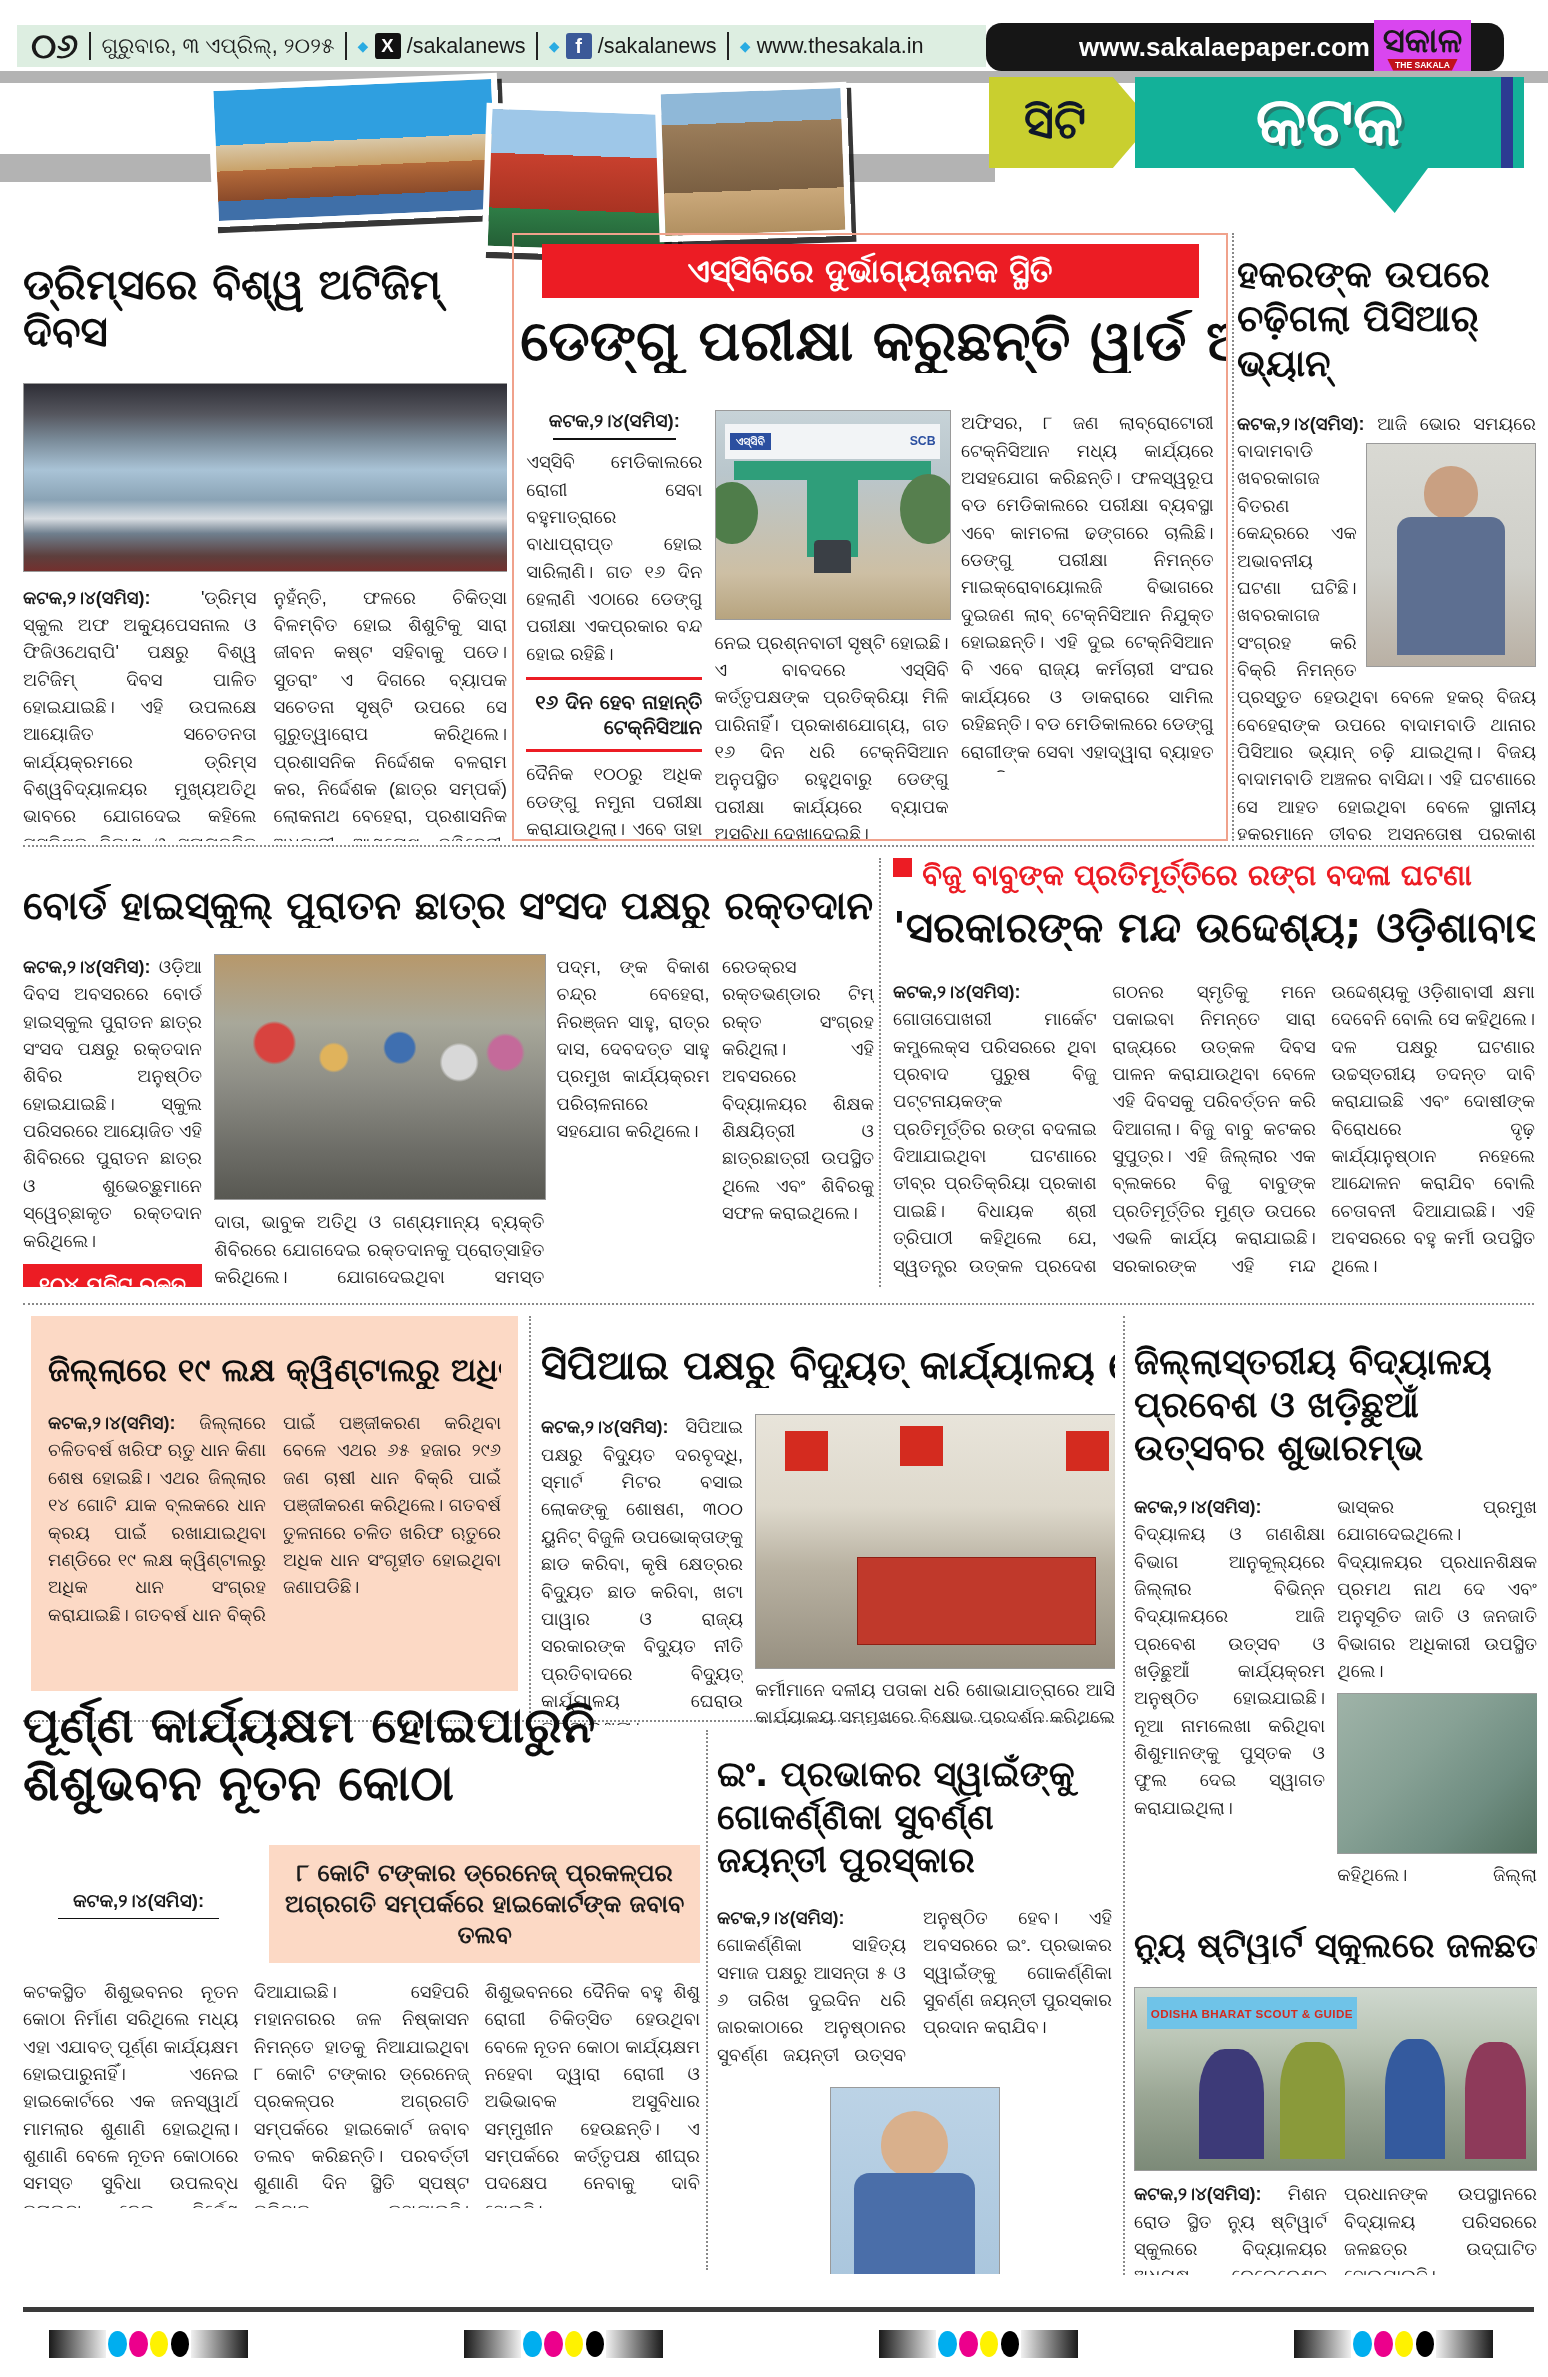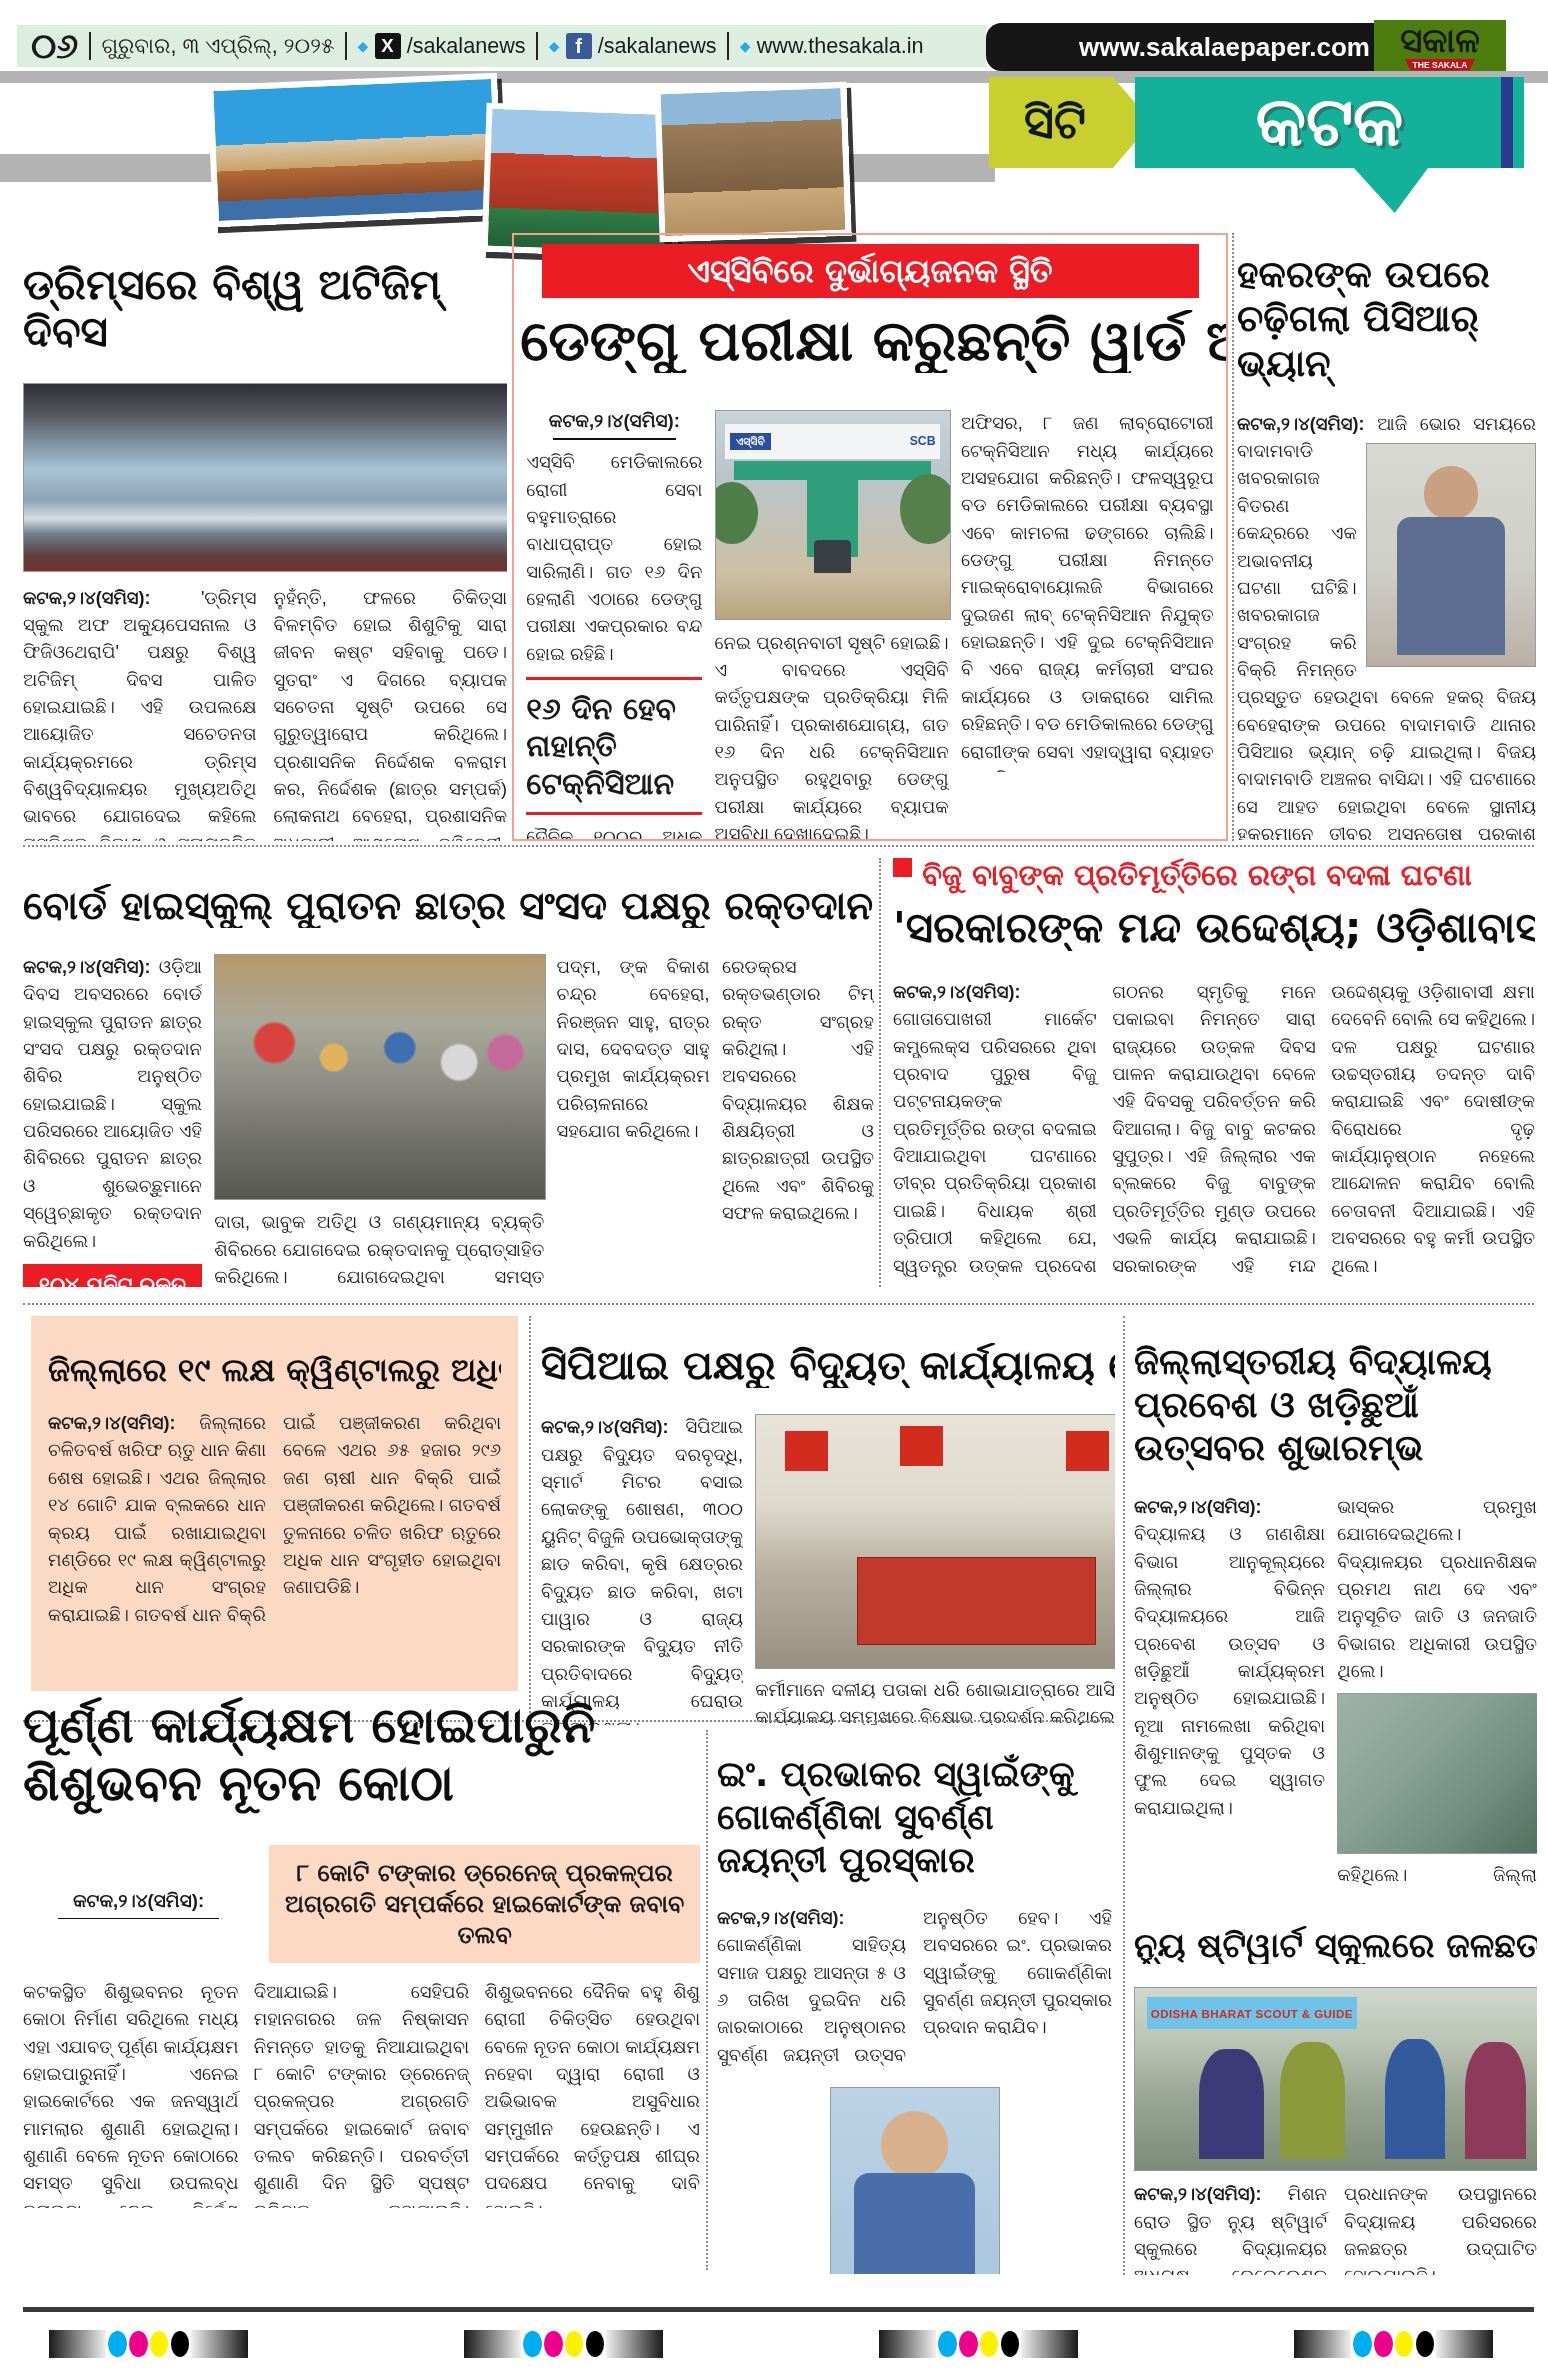--- a/index.html
+++ b/index.html
@@ -15,21 +15,21 @@
   .tb-date{font-size:21.6px;}
   .tb-item{display:flex;align-items:center;gap:6.2px;font-size:21.6px;}
   .diamond{color:#29abe2;font-size:14px;}
   .icon-x{width:26px;height:26px;background:#111;color:#fff;font-weight:bold;font-size:18.5px;
           display:flex;align-items:center;justify-content:center;border-radius:3.1px;}
   .icon-fb{width:26px;height:26px;background:#3b5998;color:#fff;font-weight:bold;font-size:20px;
           display:flex;align-items:center;justify-content:center;border-radius:3.1px;}
   .epaper-box{left:986px;top:23px;width:518px;height:48px;background:#161616;border-radius:15.4px;
           display:flex;align-items:center;justify-content:flex-start;padding-left:93px;box-sizing:border-box;}
   .epaper-box span{color:#fff;font-size:26px;font-weight:bold;}
-  .logo-card{left:1374px;top:20px;width:132px;height:54px;background:#4d7c0f;display:flex;flex-direction:column;
+  .logo-card{left:1374px;top:20px;width:97px;height:54px;background:#d946ef;display:flex;flex-direction:column;
           align-items:center;justify-content:center;}
   .logo-text{font-size:34px;font-weight:bold;line-height:1;font-family:"DejaVu Sans",sans-serif;}
   .logo-sub{background:#c1121c;color:#fff;font-size:8.5px;font-weight:bold;padding:0.8px 7.7px;margin-top:1.5px;
           clip-path:polygon(0 0,100% 0,92% 100%,8% 100%);}
   .graystrip{left:0;top:71px;width:1548px;height:11.6px;background:#b3b3b3;}
 
   
   .mast-grayband{left:0;top:154px;width:995px;height:28px;background:#b3b3b3;}
   .mast-photo{border:6.2px solid #fff;box-shadow:4.6px 6.2px 0 rgba(20,20,20,.85);}
   .mp1{left:210px;top:79px;width:278px;height:130px;transform:rotate(-2.5deg);
@@ -72,21 +72,21 @@
   
   .art-dengue{left:512px;top:233px;width:716px;height:608px;border:2.3px solid #f0a28c;box-sizing:border-box;overflow:hidden;}
   .dengue-kicker{margin:9.3px auto 0;width:657px;background:#ec1c24;color:#fff;font-size:32px;font-weight:bold;
       text-align:center;padding:7.7px 0;font-family:"DejaVu Sans",sans-serif;}
   .dengue-h{font-size:56px;text-align:center;margin-top:12.3px;padding:0 6.2px;}
   .dengue-row{display:flex;gap:12.3px;padding:0 12.3px;margin-top:15.4px;height:362px;}
   .dengue-colL{width:176px;flex:none;}
   .dengue-colC{width:234px;flex:none;}
   .dengue-colR{flex:1;}
   .redrule{height:3.1px;background:#ec1c24;margin:9.3px 0;}
-  .dengue-sub{font-size:30px;font-weight:bold;text-align:left;line-height:1.25;font-family:"DejaVu Sans",sans-serif;}
+  .dengue-sub{font-size:20px;font-weight:bold;text-align:right;line-height:1.25;font-family:"DejaVu Sans",sans-serif;}
   .photo-scb{width:100%;height:208px;background:linear-gradient(180deg,#c7d3d8 0%,#b9c6cc 30%,#cdbfa4 78%,#b7a47f 100%);}
   .scb-sign{position:absolute;left:4%;top:6%;width:92%;height:17%;background:#f2f4f6;display:flex;align-items:center;justify-content:space-between;padding:0 4.6px;box-sizing:border-box;}
   .scb-sign .sgn-l{background:#2b4fa0;color:#fff;font-size:10.8px;font-weight:bold;padding:2.3px 6.2px;}
   .scb-sign .sgn-r{color:#2b4fa0;font-size:12.3px;font-weight:bold;}
   .scb-beam{position:absolute;left:8%;top:24%;width:84%;height:9%;background:#2f9e7a;}
   .scb-pillar{position:absolute;left:39%;top:24%;width:22%;height:46%;background:#2f9e7a;}
   .scb-booth{position:absolute;left:42%;top:62%;width:16%;height:16%;background:#3a3f45;border-radius:4.6px 4.6px 0 0;}
   .scb-treeL{position:absolute;left:-4%;top:34%;width:22%;height:30%;background:#4f7d4a;border-radius:50%;}
   .scb-treeR{position:absolute;right:-3%;top:30%;width:24%;height:34%;background:#567f4e;border-radius:50%;}
 

